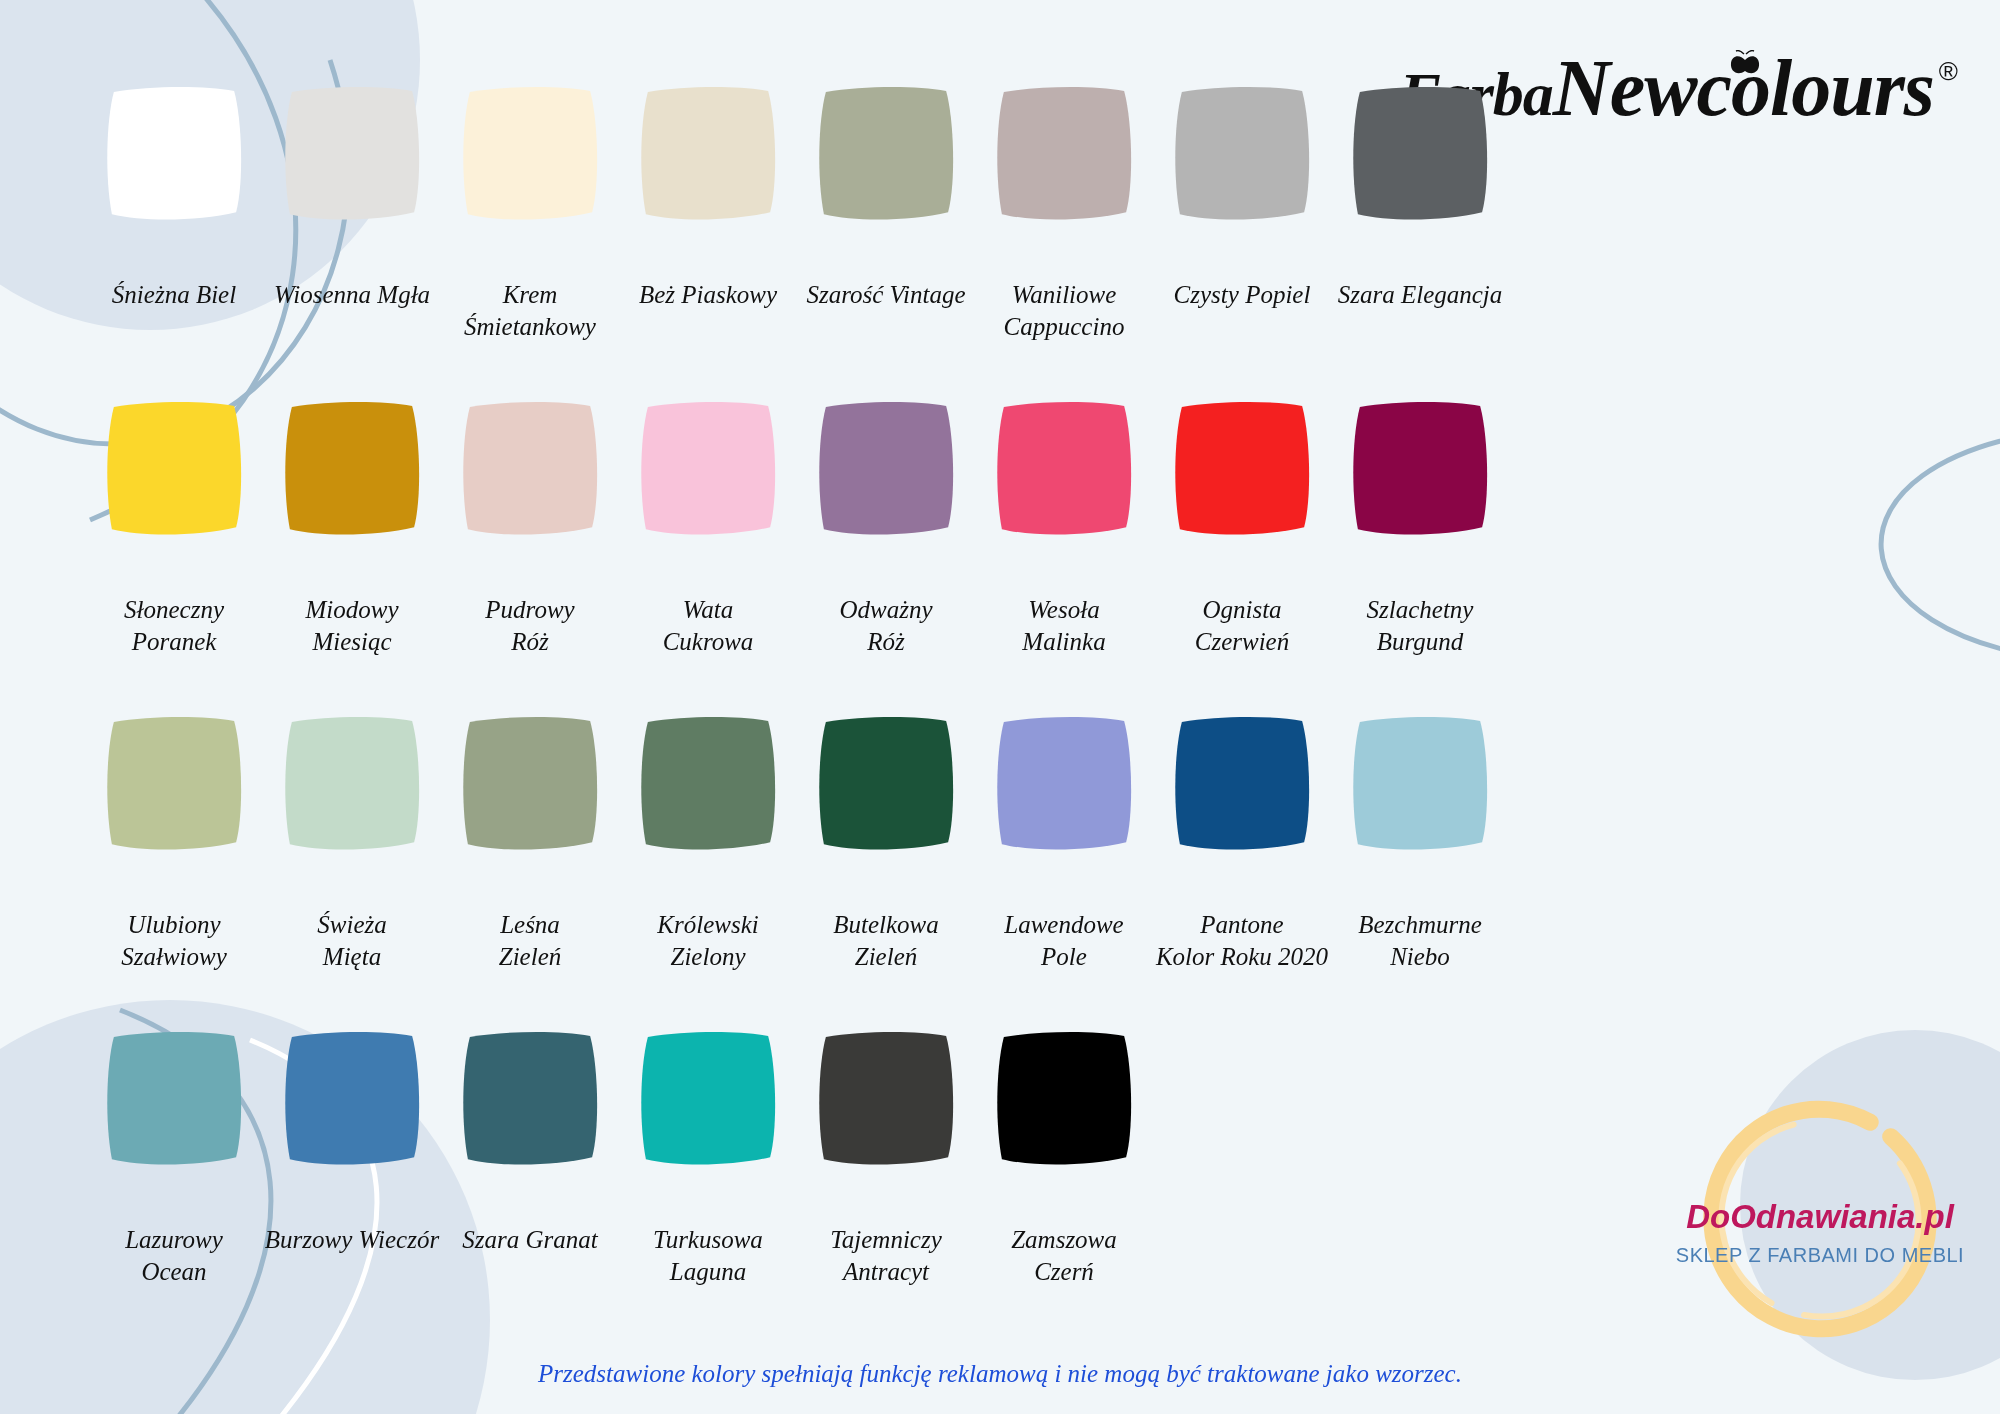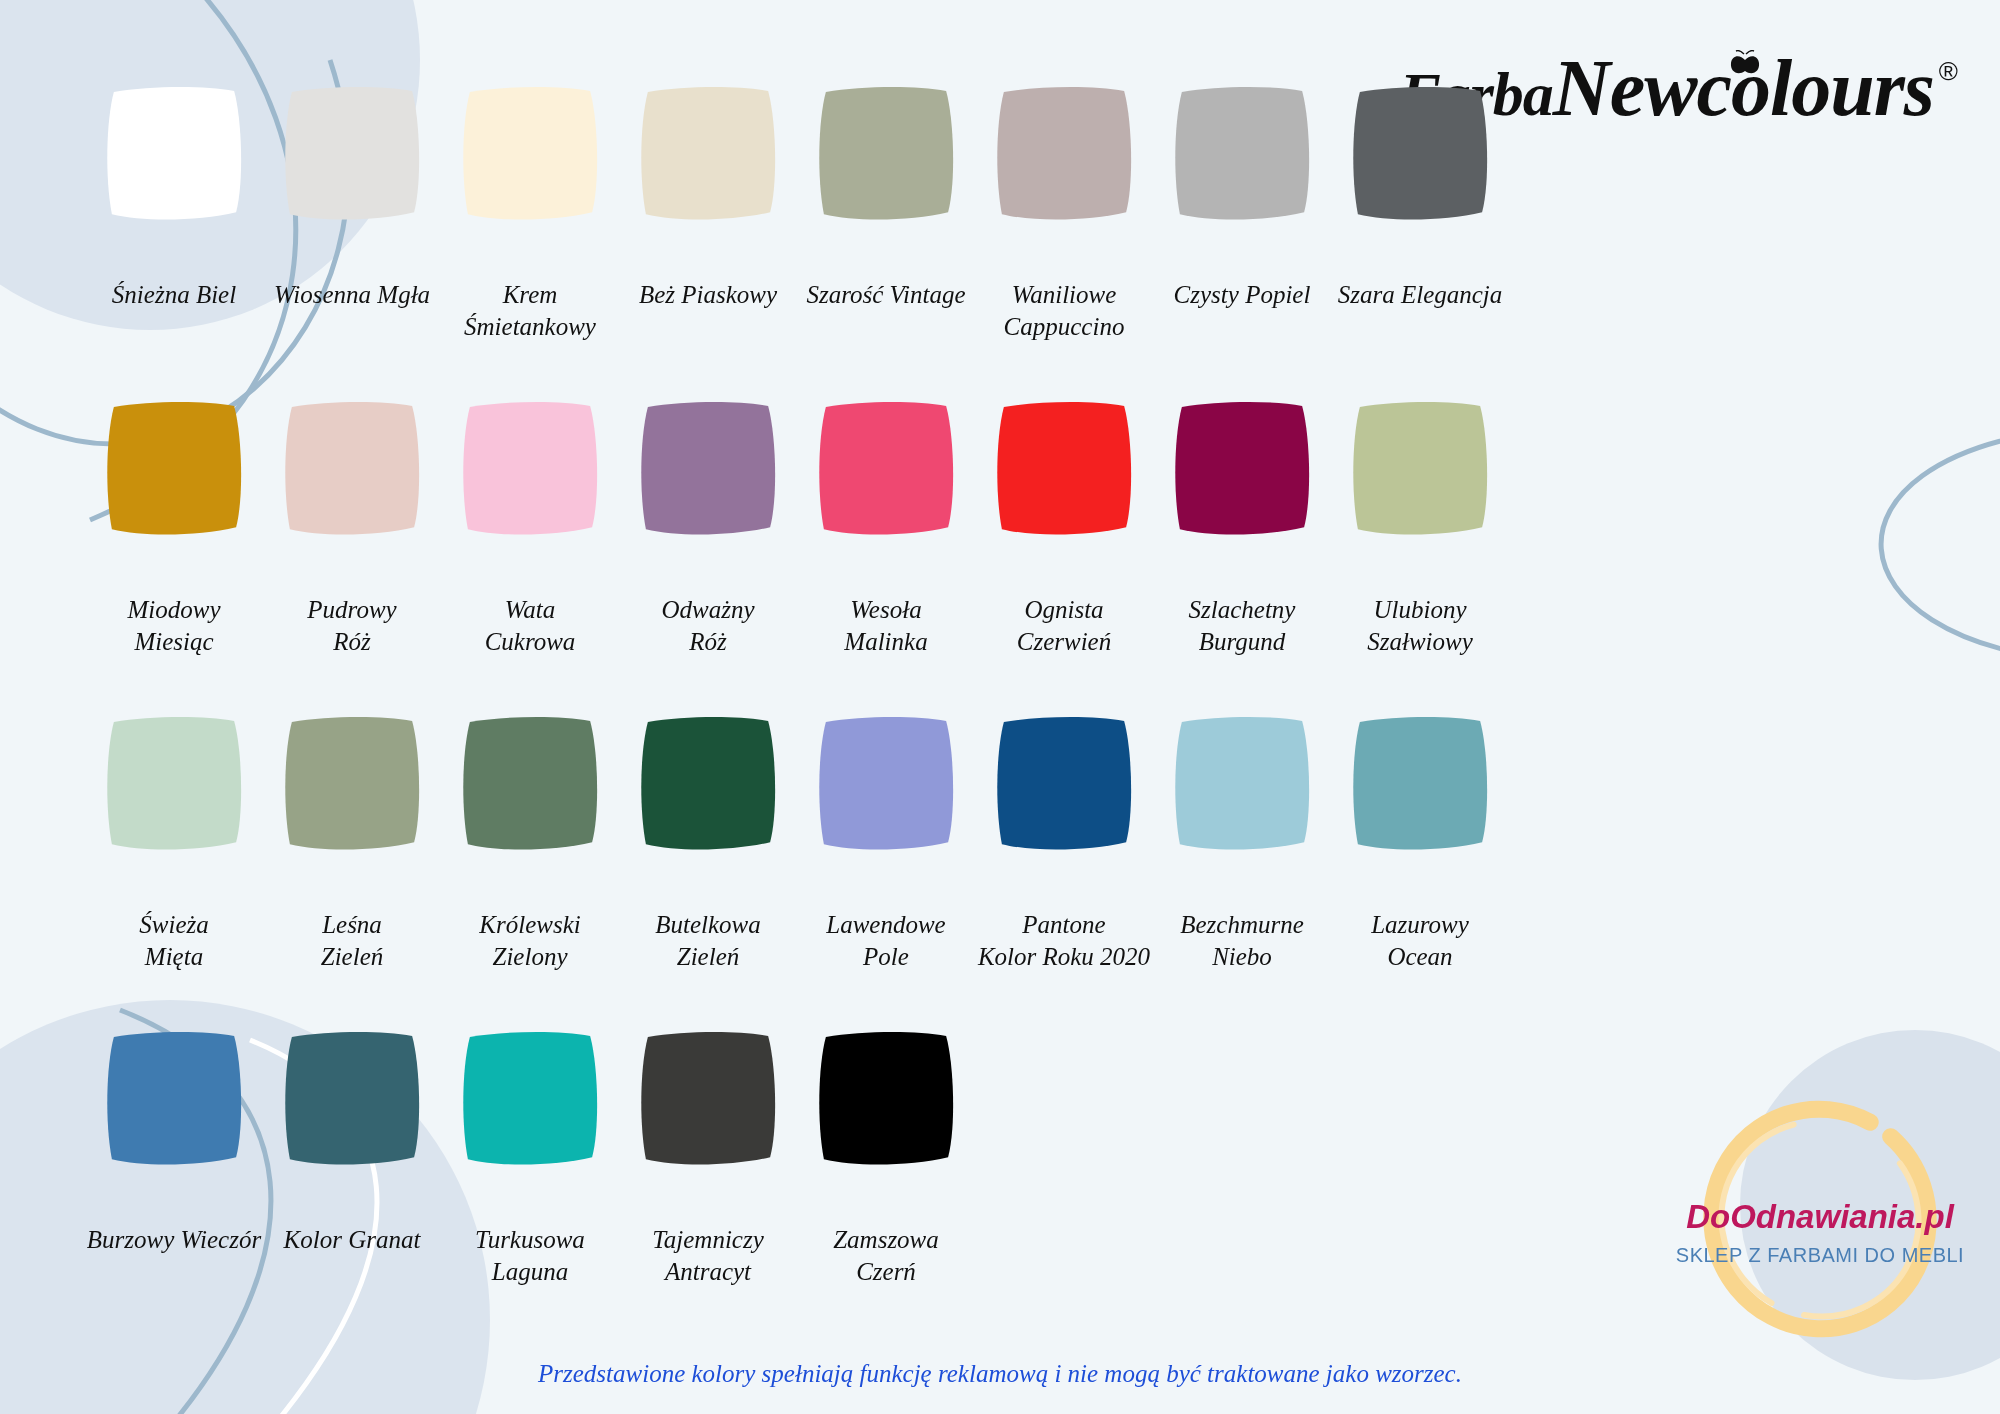--- a/index.html
+++ b/index.html
@@ -220,20 +220,27 @@
       <div class="swatch-label">Czysty Popiel</div>
     </div>
     <div class="swatch-cell">
       <svg class="swatch-chip" viewBox="0 0 150 142">
         <path d="M 14 8 C 50 2 104 1 136 7 C 144 36 146 100 138 130 C 100 139 44 140 12 132 C 5 96 6 38 14 8 Z" fill="#5c6063"></path>
       </svg>
       <div class="swatch-label">Szara Elegancja</div>
     </div>
     <div class="swatch-cell">
       <svg class="swatch-chip" viewBox="0 0 150 142">
+        <path d="M 14 8 C 50 2 104 1 136 7 C 144 36 146 100 138 130 C 100 139 44 140 12 132 C 5 96 6 38 14 8 Z" fill="#fbd72b"></path>
+      </svg>
+      <div class="swatch-label">Słoneczny
+Poranek</div>
+    </div>
+    <div class="swatch-cell">
+      <svg class="swatch-chip" viewBox="0 0 150 142">
         <path d="M 14 8 C 50 2 104 1 136 7 C 144 36 146 100 138 130 C 100 139 44 140 12 132 C 5 96 6 38 14 8 Z" fill="#c9900c"></path>
       </svg>
       <div class="swatch-label">Miodowy
 Miesiąc</div>
     </div>
     <div class="swatch-cell">
       <svg class="swatch-chip" viewBox="0 0 150 142">
         <path d="M 14 8 C 50 2 104 1 136 7 C 144 36 146 100 138 130 C 100 139 44 140 12 132 C 5 96 6 38 14 8 Z" fill="#e7cdc6"></path>
       </svg>
       <div class="swatch-label">Pudrowy
@@ -340,21 +347,21 @@
     <div class="swatch-cell">
       <svg class="swatch-chip" viewBox="0 0 150 142">
         <path d="M 14 8 C 50 2 104 1 136 7 C 144 36 146 100 138 130 C 100 139 44 140 12 132 C 5 96 6 38 14 8 Z" fill="#3f7bb0"></path>
       </svg>
       <div class="swatch-label">Burzowy Wieczór</div>
     </div>
     <div class="swatch-cell">
       <svg class="swatch-chip" viewBox="0 0 150 142">
         <path d="M 14 8 C 50 2 104 1 136 7 C 144 36 146 100 138 130 C 100 139 44 140 12 132 C 5 96 6 38 14 8 Z" fill="#356470"></path>
       </svg>
-      <div class="swatch-label">Kolor Granat</div>
+      <div class="swatch-label">Szara Granat</div>
     </div>
     <div class="swatch-cell">
       <svg class="swatch-chip" viewBox="0 0 150 142">
         <path d="M 14 8 C 50 2 104 1 136 7 C 144 36 146 100 138 130 C 100 139 44 140 12 132 C 5 96 6 38 14 8 Z" fill="#0cb4ae"></path>
       </svg>
       <div class="swatch-label">Turkusowa
 Laguna</div>
     </div>
     <div class="swatch-cell">
       <svg class="swatch-chip" viewBox="0 0 150 142">

